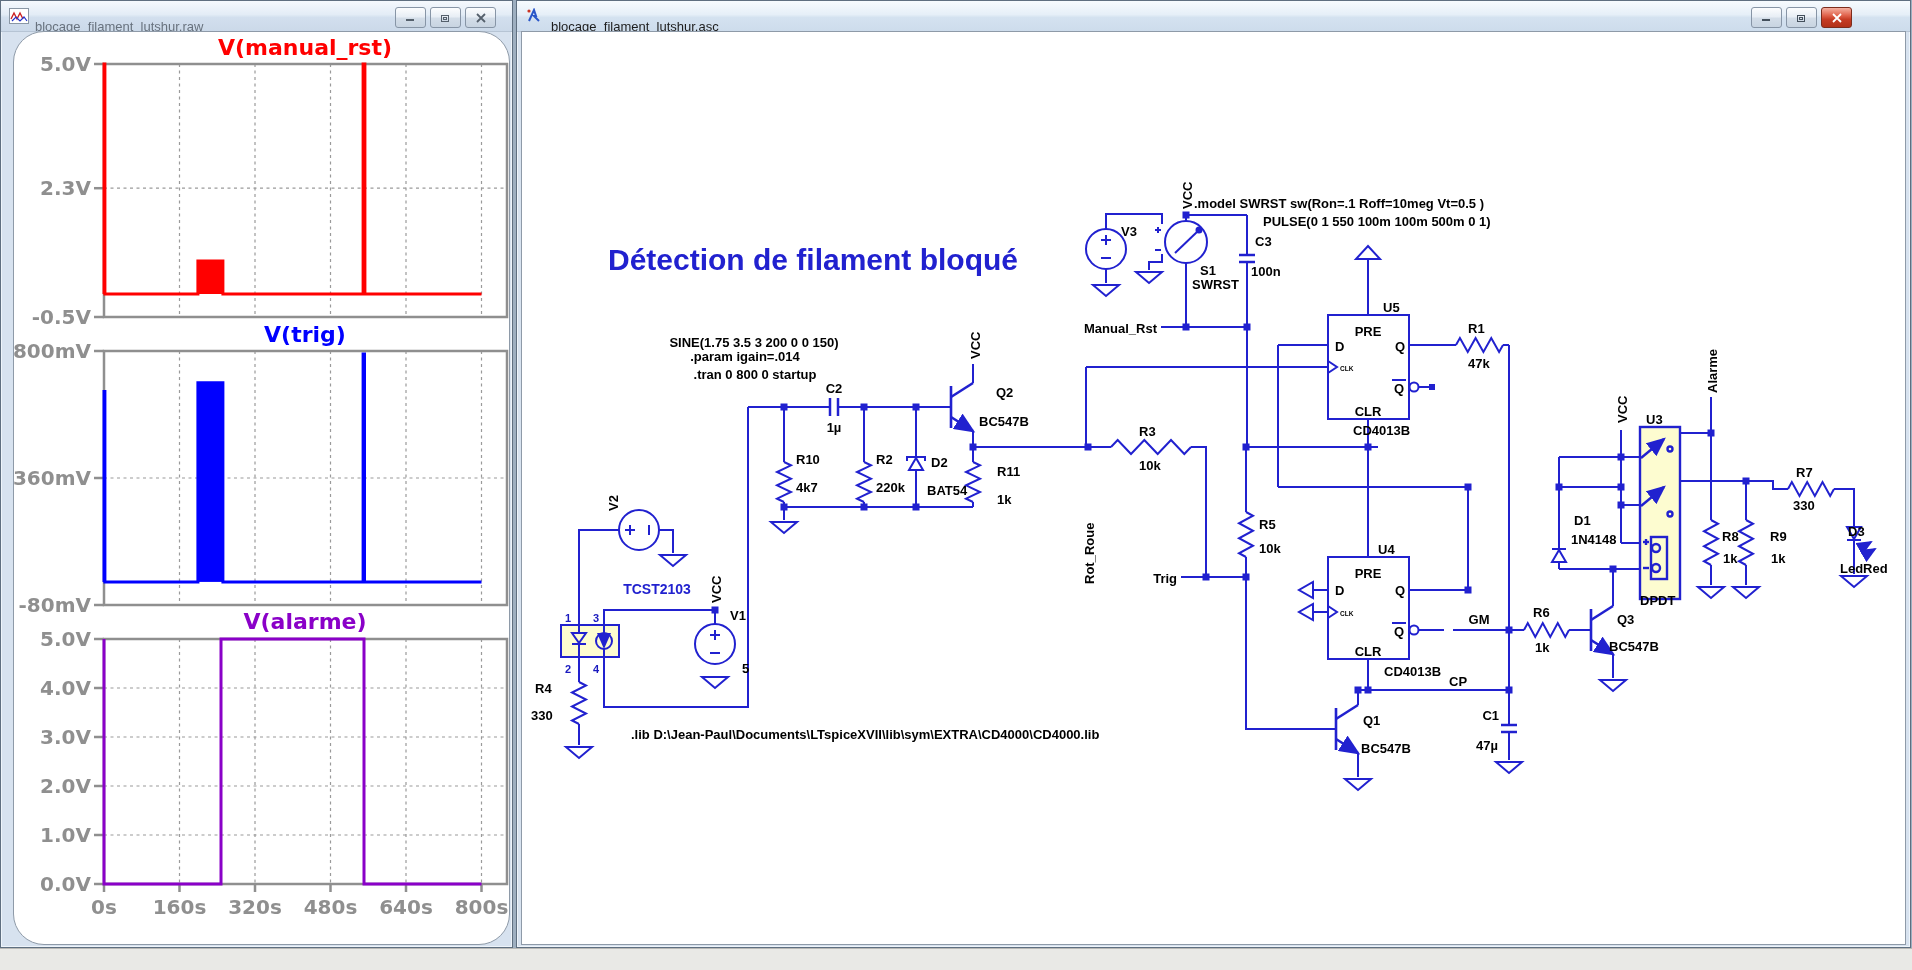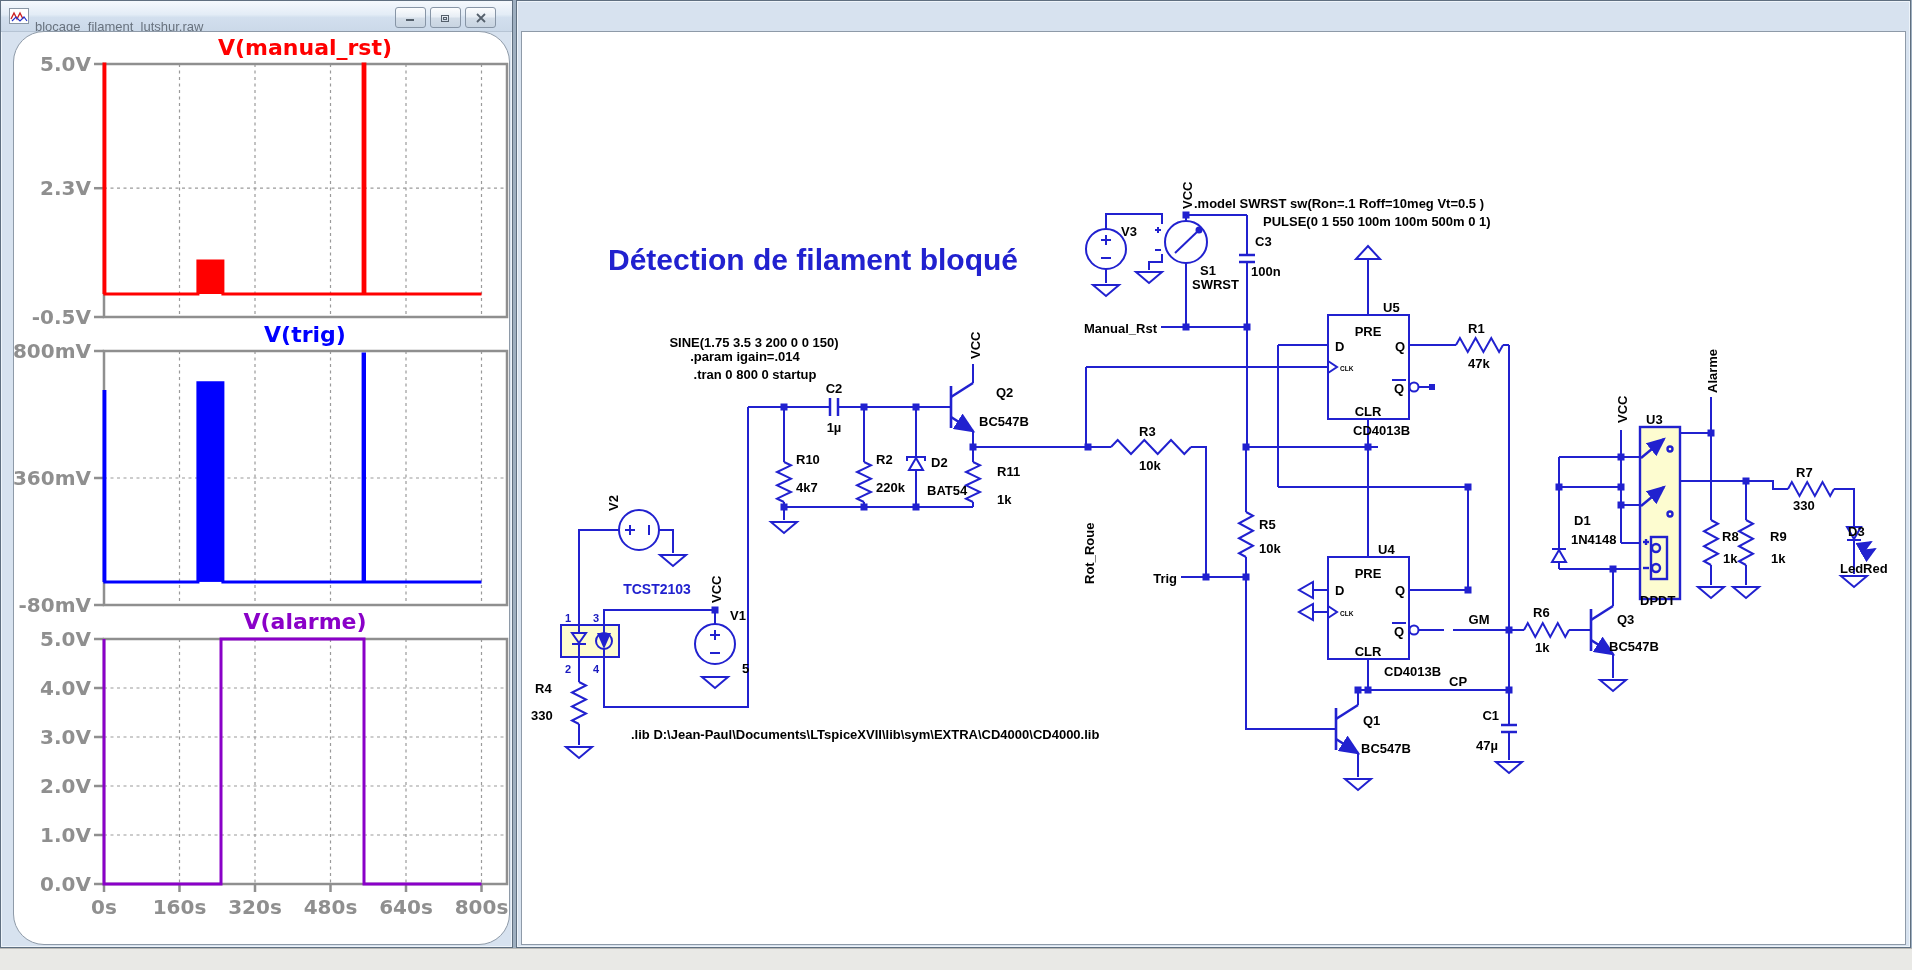--- a/index.html
+++ b/index.html
@@ -133,20 +133,45 @@
           <line x1="480.5" y1="882" x2="480.5" y2="890" stroke="#8f8f8f" stroke-width="2.5"></line>
           <text x="480.5" y="912" class="wx">800s</text>
           <polyline points="103.0,637.0 103.0,882.0 220.0,882.0 220.0,637.0 363.0,637.0 363.0,882.0 480.5,882.0" fill="none" stroke="#8a00c8" stroke-width="3"></polyline>
           <text x="304" y="627" class="wt" fill="#8a00c8">V(alarme)</text>
         </g>
       </svg>
   </div>
 </div>
 
 <div class="window" style="left:516px;top:0;width:1393px;height:946px;">
+  <div class="titlebar active">
+    <svg class="appicon" viewBox="0 0 20 16">
+      <path d="M4,13 L9,2 L11,8 L9,8 L14,13" fill="none" stroke="#2a56c8" stroke-width="2"></path>
+      <circle cx="4" cy="3" r="1.6" fill="#cc3322"></circle>
+    </svg>
+    <span class="wtitle">blocage_filament_lutshur.asc</span>
+    <div class="winbtns" style="right:58px;">
+      <div class="wbtn">
+        <svg width="11" height="9" viewBox="0 0 11 9">
+            <rect x="1" y="6" width="8" height="2" fill="#44505c"></rect>
+          </svg>
+      </div>
+      <div class="wbtn">
+        <svg width="11" height="10" viewBox="0 0 11 10">
+            <rect x="1.5" y="2.5" width="7" height="6" fill="none" stroke="#44505c"></rect>
+            <rect x="3.5" y="4.5" width="3" height="2" fill="none" stroke="#44505c"></rect>
+          </svg>
+      </div>
+      <div class="wbtn close-active">
+        <svg width="10" height="10" viewBox="0 0 10 10">
+            <path d="M1,1 L9,9 M9,1 L1,9" stroke="#ffffff" stroke-width="1.8"></path>
+          </svg>
+      </div>
+    </div>
+  </div>
   <div class="content" style="left:4px;top:30px;width:1383px;height:912px;">
     <svg id="sch-svg" width="1383" height="912" viewBox="521 30 1383 912">
       <defs>
         <marker id="ah" markerWidth="9" markerHeight="7" refX="7" refY="3.5" orient="auto">
           <path d="M0,0 L8,3.5 L0,7 Z" fill="#2121cf"></path>
         </marker>
       </defs>
     <g stroke="#2121cf" stroke-width="2" fill="none">
           <path d="M603,655 V705 H747 V405 M747,405 H828 M837,405 H950 M578,623 V528 H618 M658,528 H672 V551 M603,623 V608 H714 M714,608 V622 M578,655 V680 M578,722 V743 M783,405 V460 M783,500 V505 M863,405 V460 M863,500 V505 M915,405 V455 M915,468 V505 M783,505 H972 M783,505 V518 M972,429 V460 M972,500 V505 M972,381 V362 M972,445 H1110 M1190,445 H1205 V575 M1180,575 H1245 M1245,445 V510 M1245,555 V727 H1335 M1246,325 V445 M1160,325 H1246 M1185,261 V325 M1246,213 V253 M1246,260 V325 M1185,213 H1246 M1185,213 V219 M1105,227 V212 H1161 V222 M1161,252 V260 H1148 V268 M1105,267 V281 M1277,343 H1327 M1277,343 V485 M1277,485 H1467 M1467,485 V588 M1408,588 H1467 M1085,365 H1327 M1085,365 V445 M1408,343 H1455 M1502,343 H1508 M1508,343 V688 M1367,417 V445 M1245,445 H1377 M1367,445 V555 M1367,657 V688 M1357,688 H1508 M1357,703 V688 M1357,751 V775 M1508,688 V723 M1508,730 V758 M1452,628 H1523 M1568,628 H1590 M1418,385 H1428 M1418,628 H1443 M1312,588 H1327 M1312,610 H1327 M1558,455 H1640 M1558,485 H1620 M1558,455 V547 M1558,560 V567 M1558,567 H1650 M1612,567 V604 M1620,428 V541 M1620,541 H1650 M1620,503 H1640 M1666,431 H1710 M1710,395 V518 M1710,563 V583 M1666,479 H1772 V487 H1787 M1833,487 H1853 V525 M1853,538 V572 M1745,479 V518 M1745,563 V583 M1612,652 V676"></path>
         </g>

